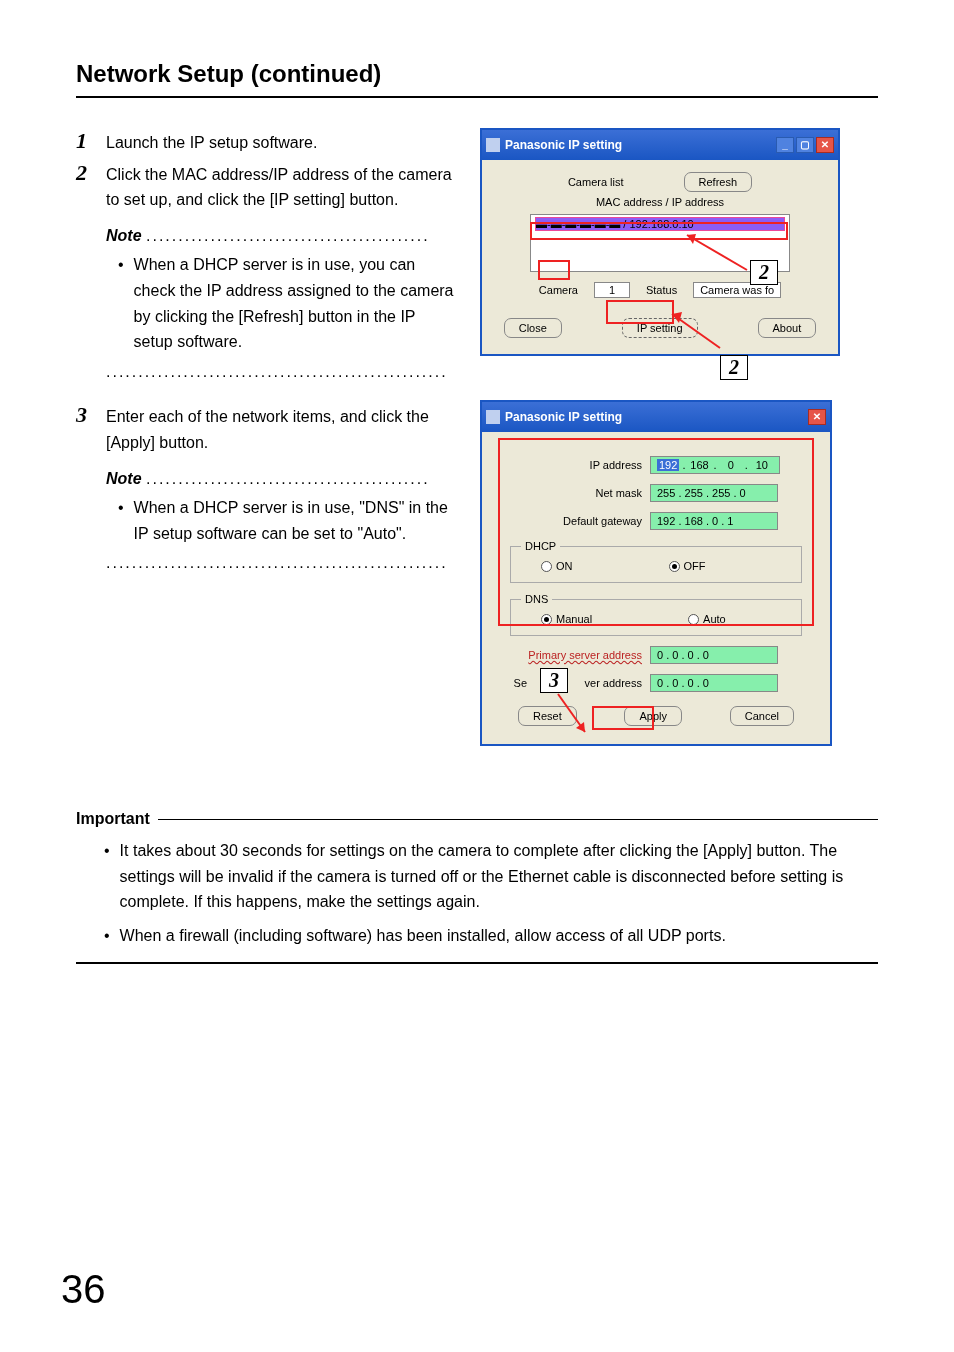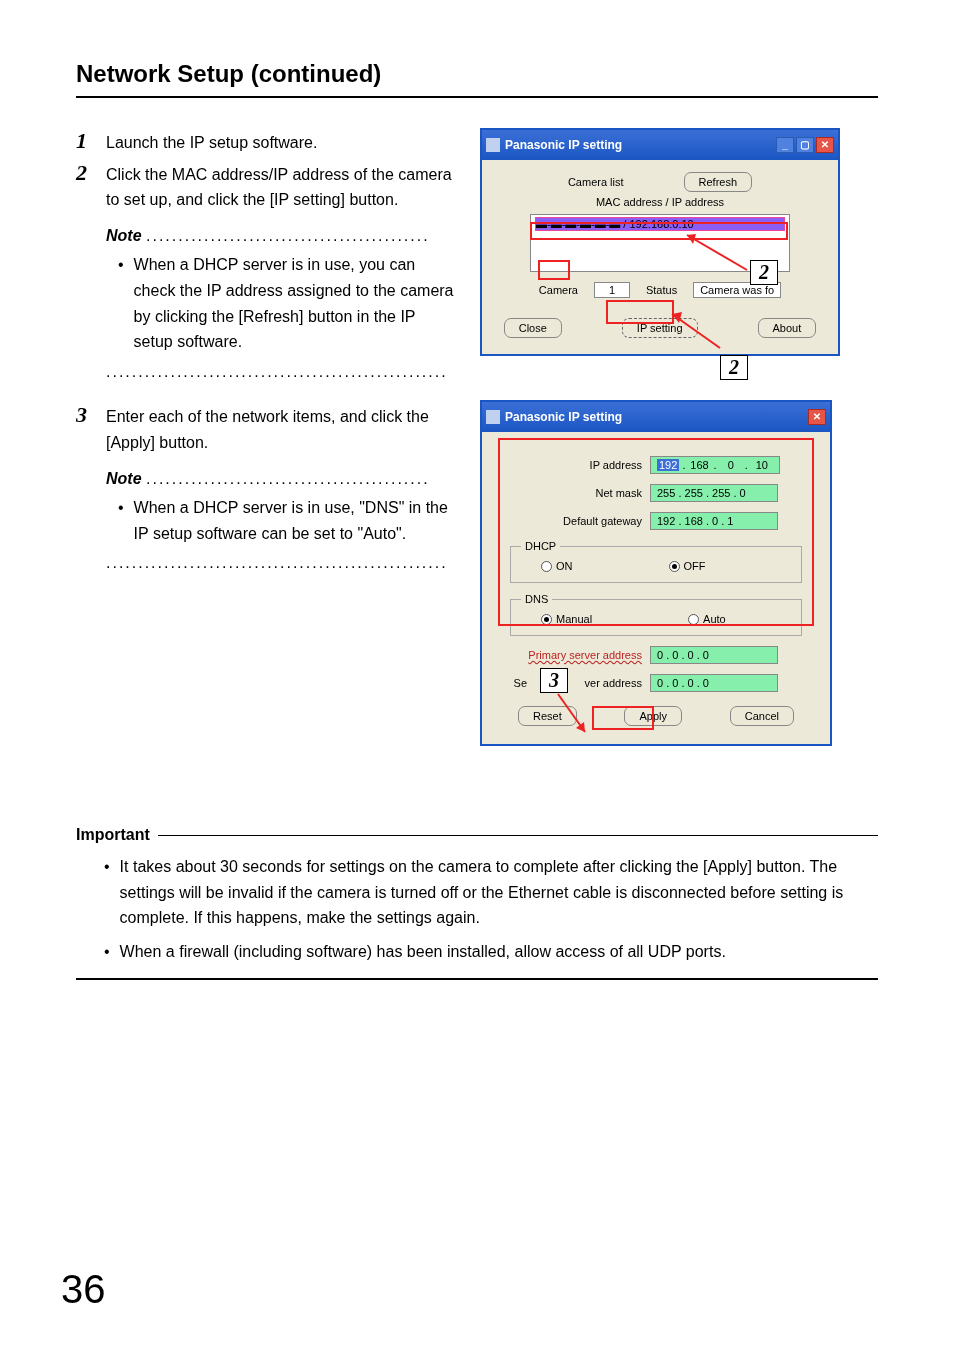--- a/index.html
+++ b/index.html
@@ -212,21 +212,21 @@
   fieldset.group legend { padding: 0 4px; }
   .radio-row { display:flex; gap:96px; padding-left:20px; }
   .radio { display:flex; align-items:center; gap:4px; }
   .radio-dot {
     width:11px;height:11px;border:1px solid #555;border-radius:50%;background:#fff;display:inline-flex;align-items:center;justify-content:center;
   }
   .radio-dot.on::after{content:"";width:5px;height:5px;background:#000;border-radius:50%;}
   .btn-row { display:flex; justify-content: space-between; padding: 0 8px; }
   .red-outline { border: 2px solid #e22; position:absolute; }
   
-  .important-block { margin-top: 36px; }
+  .important-block { margin-top: 20px; }
   .imp-header {
     display: flex;
     align-items: center;
     font-weight: bold;
     font-size: 16px;
   }
   .imp-header .line {
     flex:1; height:1px; background:#000; margin-left:8px;
   }
   .imp-list {

